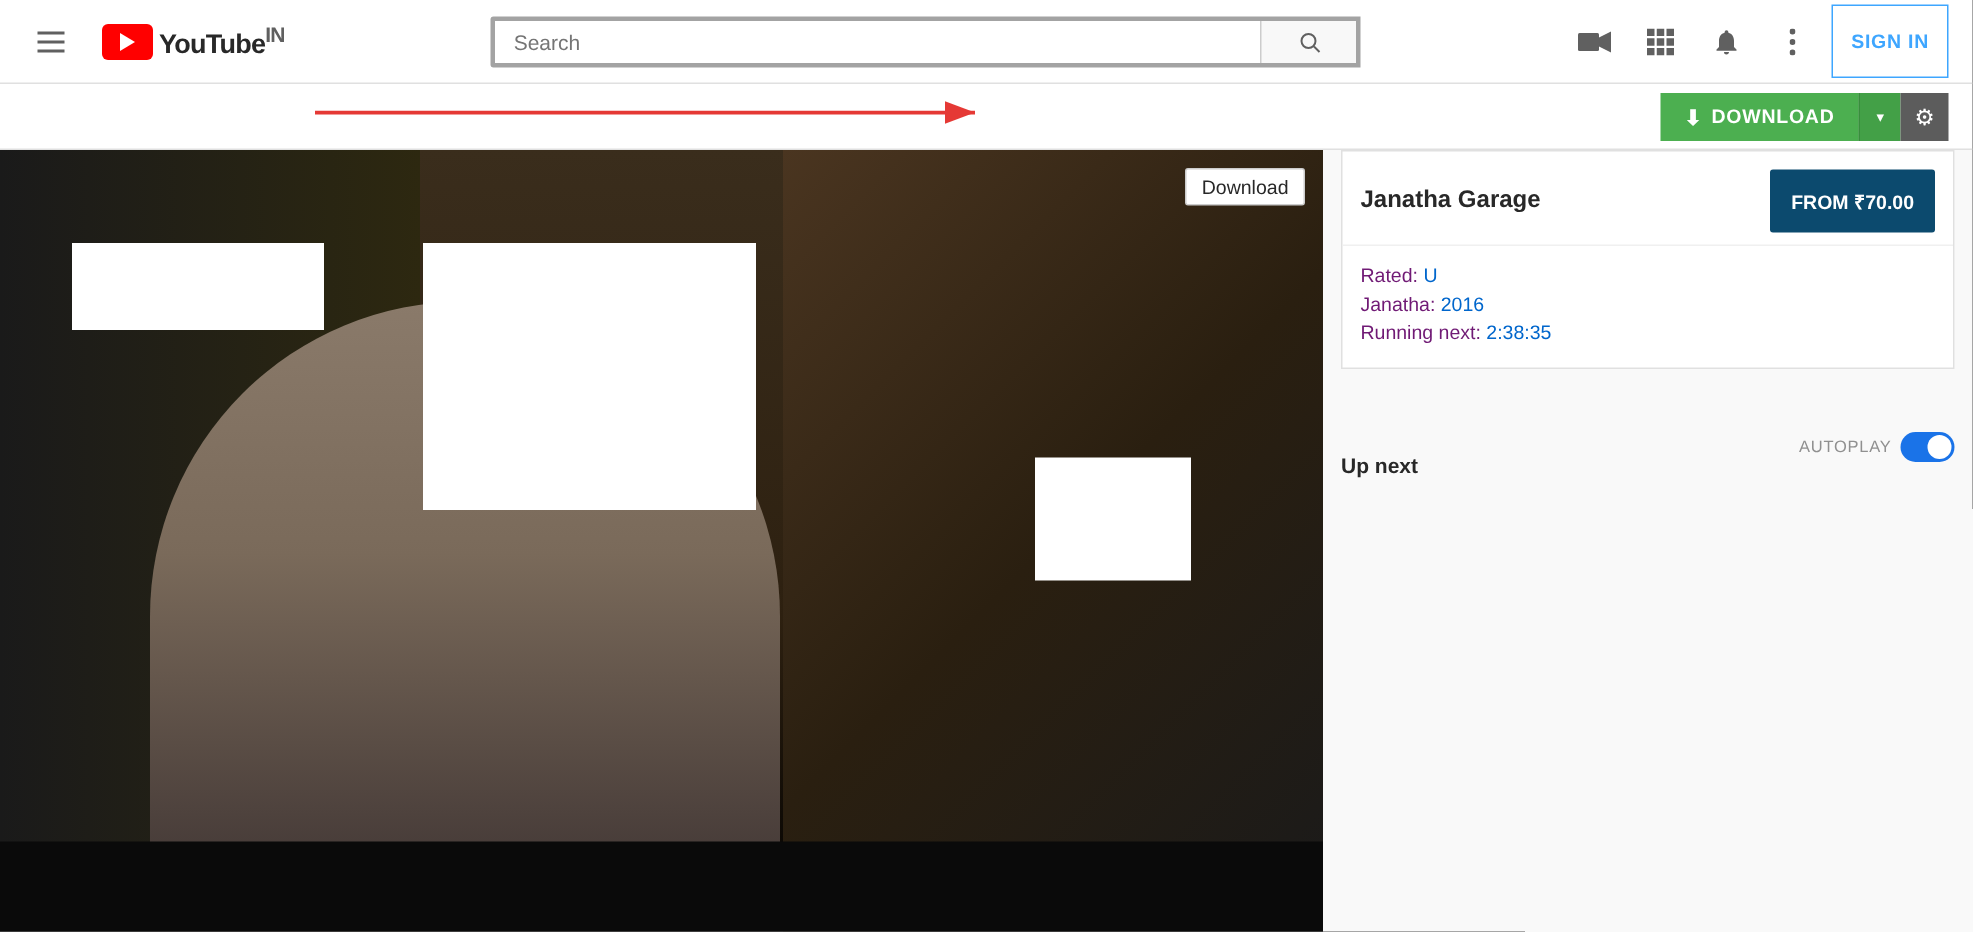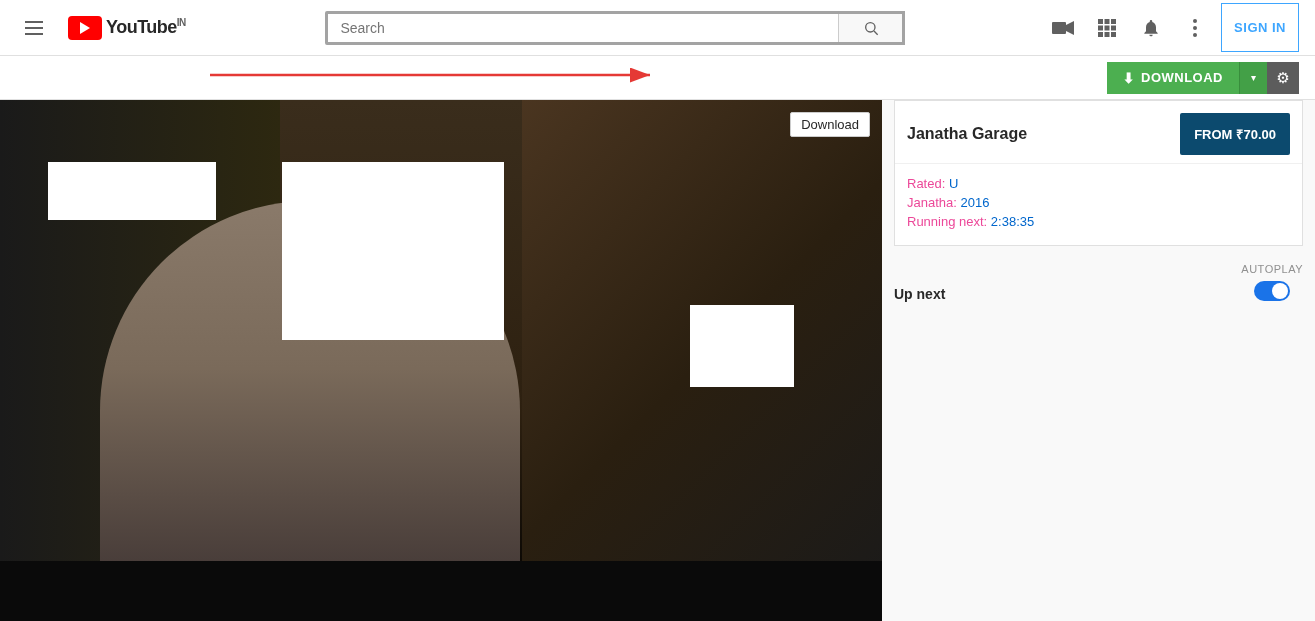--- a/index.html
+++ b/index.html
@@ -55,21 +55,21 @@
       border-top: 6px solid transparent;
       border-bottom: 6px solid transparent;
     }
     .yt-wordmark {
       font-size: 18px;
       font-weight: bold;
       color: #282828;
       letter-spacing: -0.5px;
     }
     .yt-country {
-      font-size: 10px;
+      font-size: 14px;
       color: #606060;
       vertical-align: super;
     }
     .search-area {
       flex: 1;
       display: flex;
       align-items: center;
       justify-content: center;
       padding: 0 20px;
     }
@@ -288,21 +288,21 @@
     
     .sidebar {
       flex: 1;
       background: #f9f9f9;
       padding: 0 12px;
       overflow-y: auto;
     }
     .movie-info-card {
       background: #fff;
       border: 1px solid #e0e0e0;
-      margin-bottom: 8px;
+      margin-bottom: 24px;
       padding: 0;
     }
     .movie-info-header {
       display: flex;
       align-items: center;
       justify-content: space-between;
       padding: 12px 12px 8px 12px;
       border-bottom: 1px solid #f0f0f0;
     }
     .movie-title {
@@ -322,21 +322,21 @@
     }
     .movie-details {
       padding: 12px;
     }
     .movie-detail-row {
       font-size: 13px;
       color: #606060;
       margin-bottom: 4px;
     }
     .movie-detail-row span.label {
-      color: #ec4899;
+      color: #701a75;
     }
     .movie-detail-row span.value {
       color: #0066cc;
     }
 
     
     .up-next-header {
       display: flex;
       align-items: center;
       justify-content: space-between;
@@ -346,21 +346,20 @@
     .up-next-label {
       font-size: 14px;
       font-weight: 600;
       color: #282828;
       margin-top: 24px;
     }
     .autoplay-row {
       display: flex;
       align-items: center;
       gap: 6px;
-      flex-direction: column;
     }
     .autoplay-text {
       font-size: 11px;
       color: #909090;
       letter-spacing: 0.5px;
     }
     .toggle-switch {
       width: 36px;
       height: 20px;
       background: #1a73e8;

